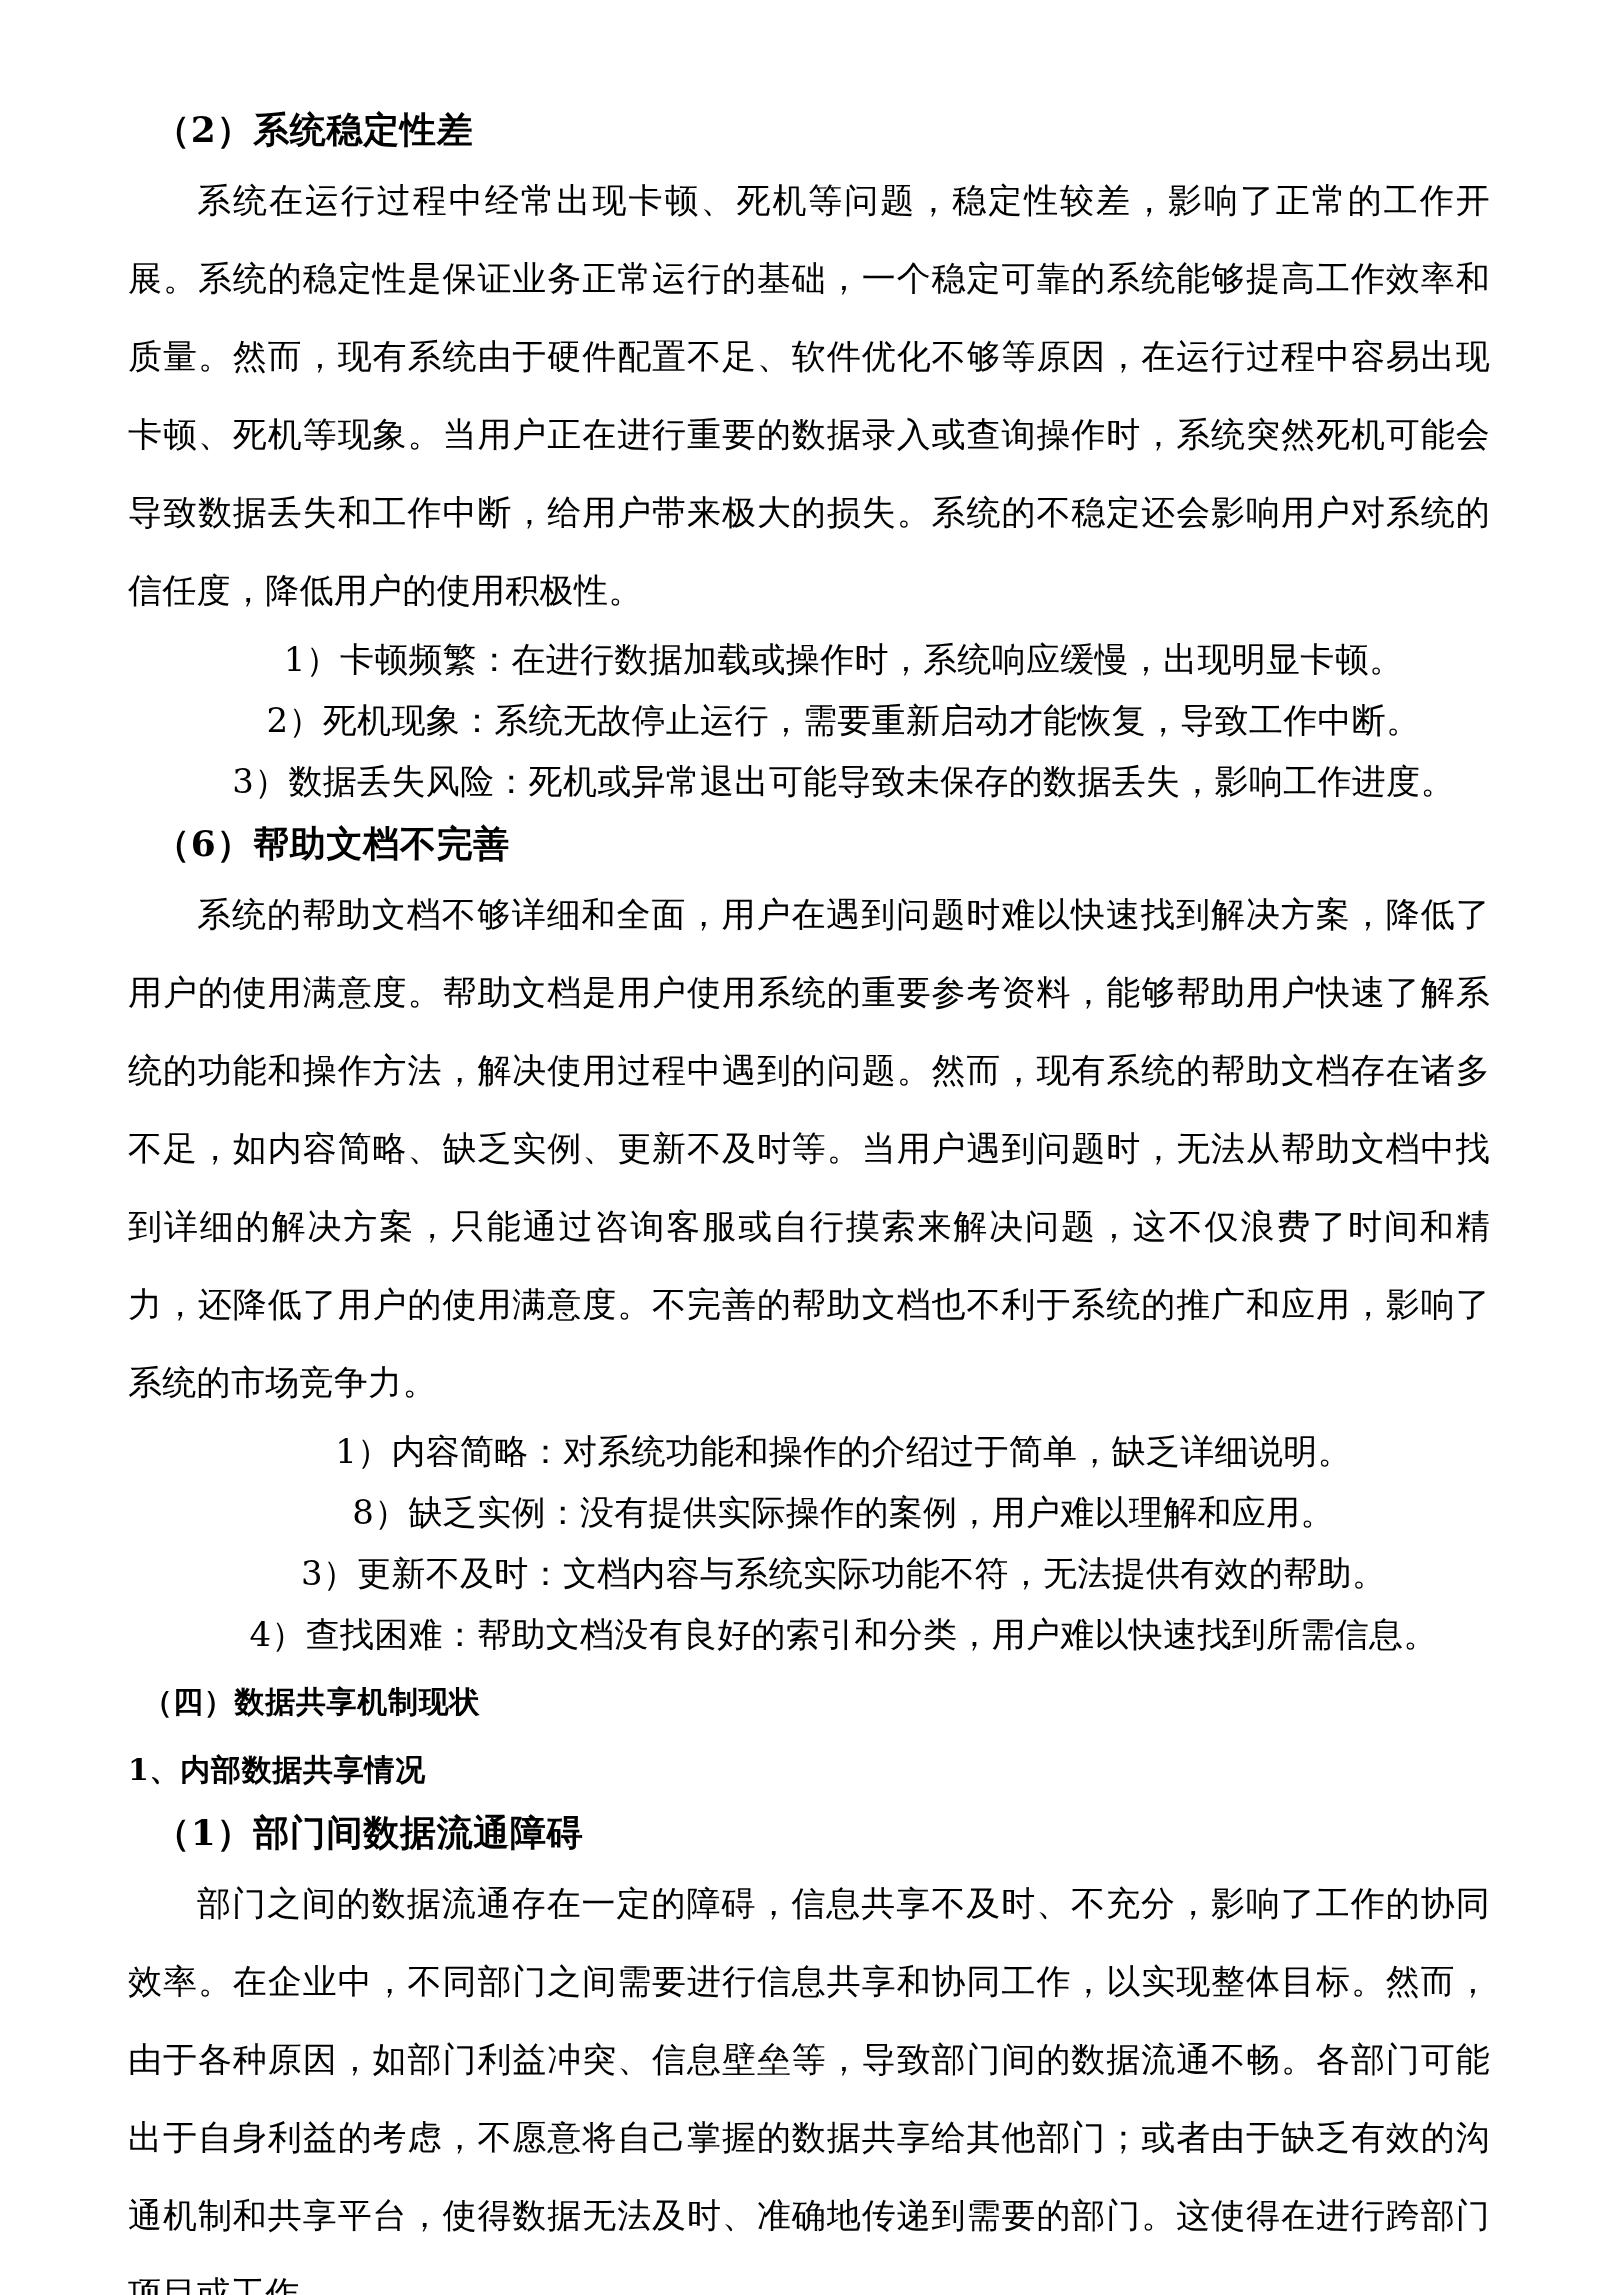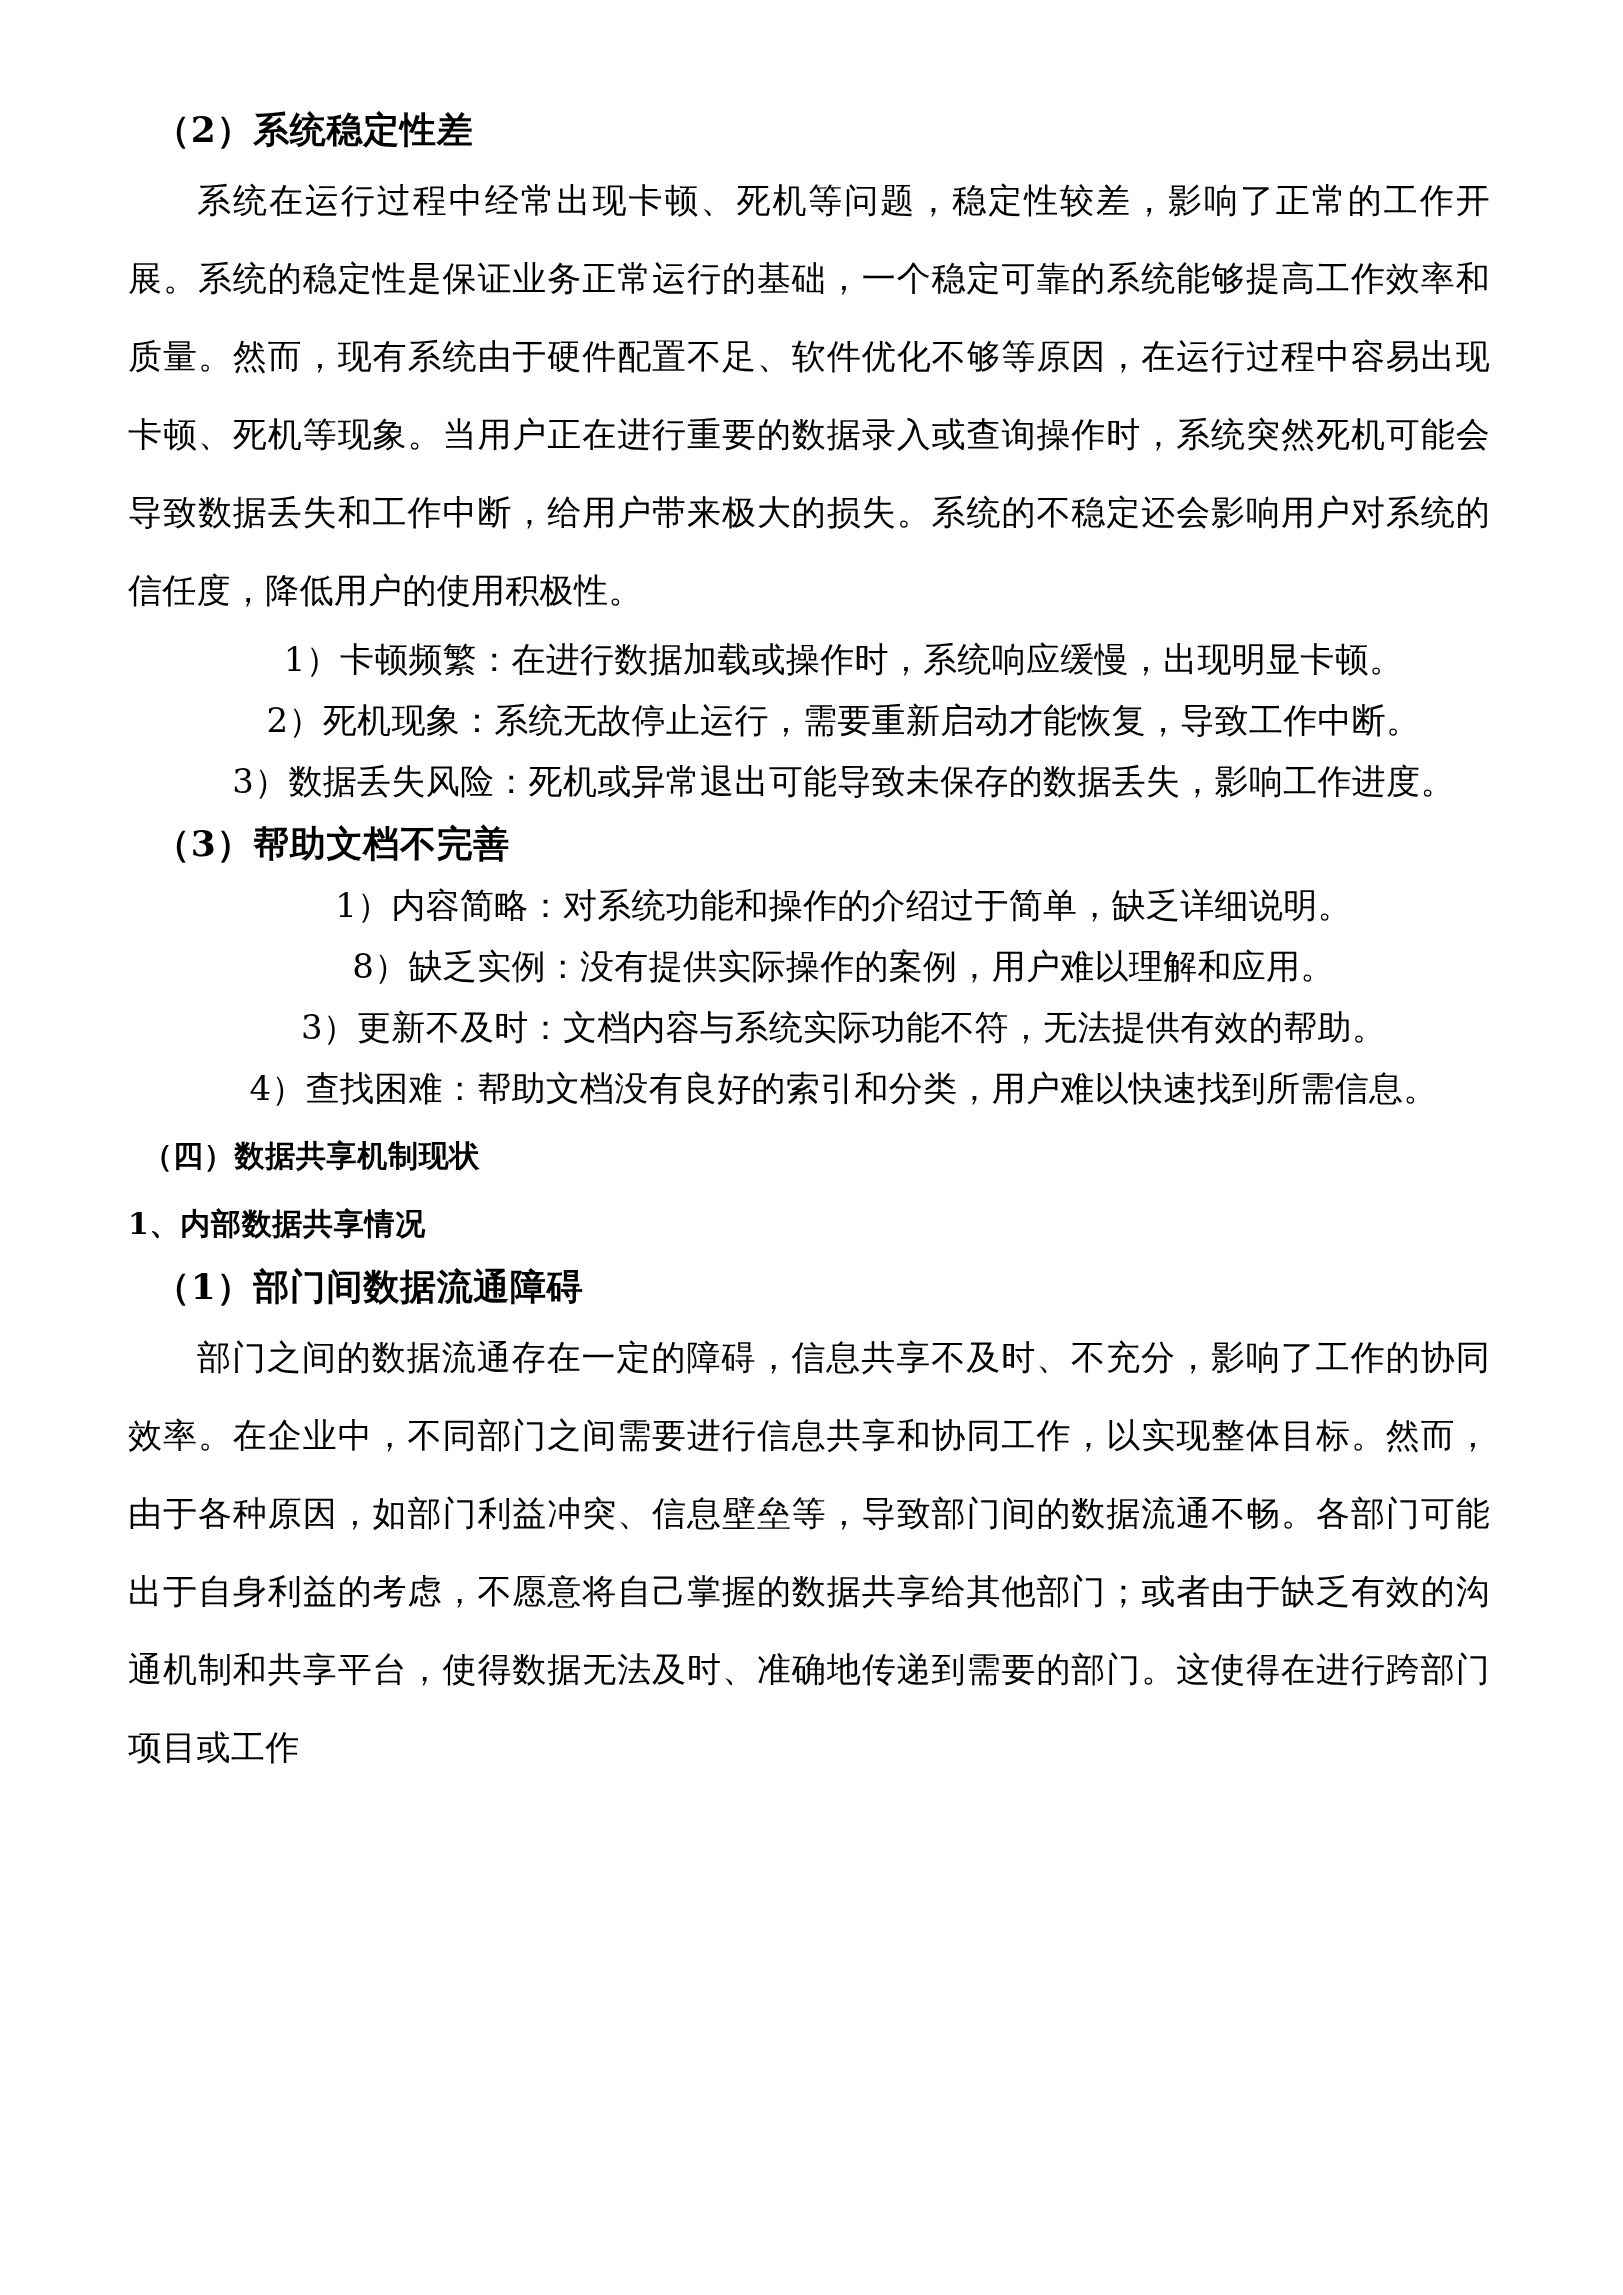--- a/index.html
+++ b/index.html
@@ -95,22 +95,23 @@
   <div class="content">
 
     <div class="h-sub">（2）系统稳定性差</div>
 
     <div class="para">系统在运行过程中经常出现卡顿、死机等问题，稳定性较差，影响了正常的工作开展。系统的稳定性是保证业务正常运行的基础，一个稳定可靠的系统能够提高工作效率和质量。然而，现有系统由于硬件配置不足、软件优化不够等原因，在运行过程中容易出现卡顿、死机等现象。当用户正在进行重要的数据录入或查询操作时，系统突然死机可能会导致数据丢失和工作中断，给用户带来极大的损失。系统的不稳定还会影响用户对系统的信任度，降低用户的使用积极性。</div>
 
     <div class="listitem">1）卡顿频繁：在进行数据加载或操作时，系统响应缓慢，出现明显卡顿。</div>
     <div class="listitem">2）死机现象：系统无故停止运行，需要重新启动才能恢复，导致工作中断。</div>
     <div class="listitem">3）数据丢失风险：死机或异常退出可能导致未保存的数据丢失，影响工作进度。</div>
 
-    <div class="h-sub">（3）帮助文档不完善</div>
+    <div class="h-sub">（6）帮助文档不完善</div>
 
+    <div class="para">系统的帮助文档不够详细和全面，用户在遇到问题时难以快速找到解决方案，降低了用户的使用满意度。帮助文档是用户使用系统的重要参考资料，能够帮助用户快速了解系统的功能和操作方法，解决使用过程中遇到的问题。然而，现有系统的帮助文档存在诸多不足，如内容简略、缺乏实例、更新不及时等。当用户遇到问题时，无法从帮助文档中找到详细的解决方案，只能通过咨询客服或自行摸索来解决问题，这不仅浪费了时间和精力，还降低了用户的使用满意度。不完善的帮助文档也不利于系统的推广和应用，影响了系统的市场竞争力。</div>
 
     <div class="listitem">1）内容简略：对系统功能和操作的介绍过于简单，缺乏详细说明。</div>
     <div class="listitem">8）缺乏实例：没有提供实际操作的案例，用户难以理解和应用。</div>
     <div class="listitem">3）更新不及时：文档内容与系统实际功能不符，无法提供有效的帮助。</div>
     <div class="listitem">4）查找困难：帮助文档没有良好的索引和分类，用户难以快速找到所需信息。</div>
 
     <div class="h-major">（四）数据共享机制现状</div>
 
     <div class="h-num">1、内部数据共享情况</div>
 

